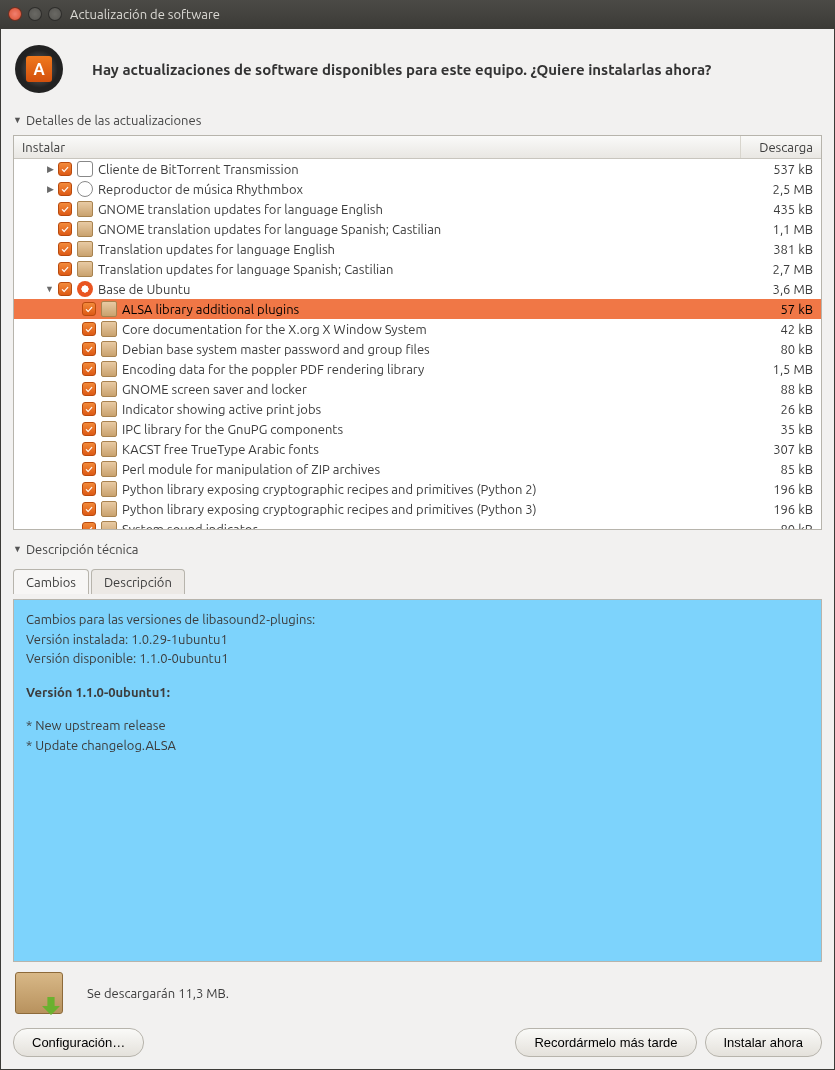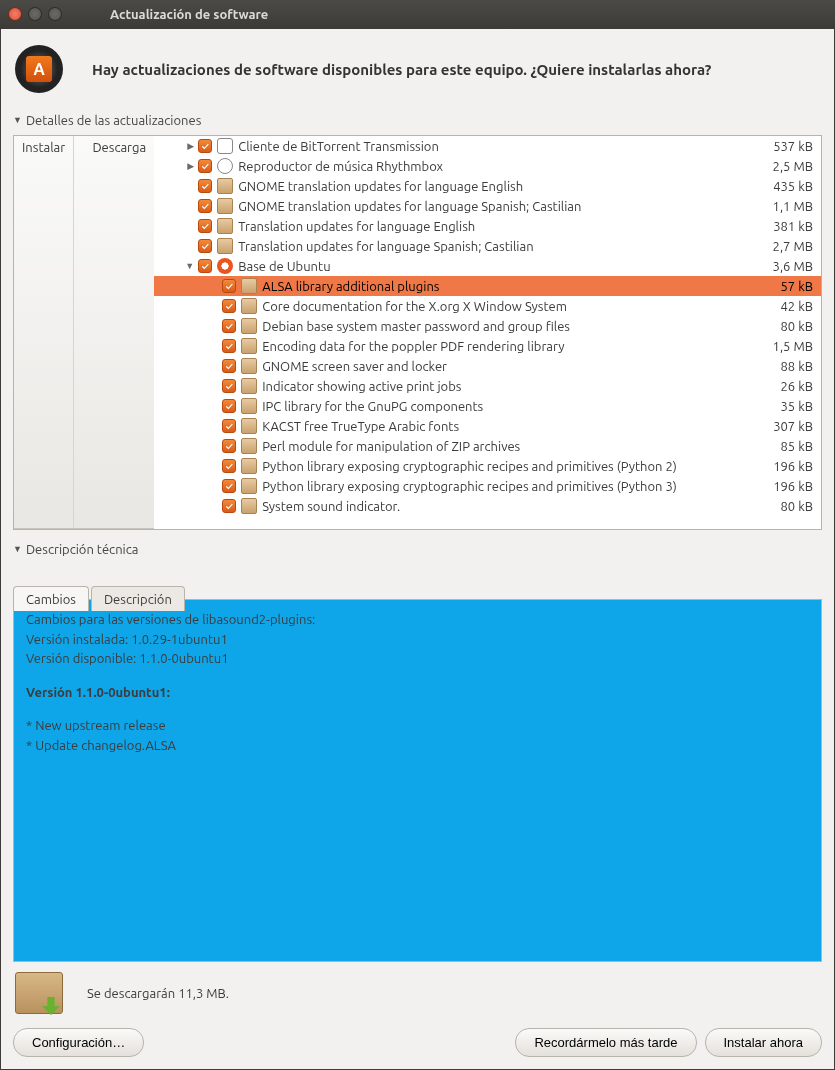--- a/index.html
+++ b/index.html
@@ -3,29 +3,29 @@
 <meta charset="utf-8">
 <style>
 * { box-sizing: border-box; margin: 0; padding: 0; }
 body { font-family: "Ubuntu", "Segoe UI", sans-serif; font-size: 13px; color: #3c3c3c; background: #2c2c2c; width: 835px; height: 1070px; overflow: hidden; }
 .titlebar { background: linear-gradient(#4b4a46, #3c3b37); height: 28px; display: flex; align-items: center; padding: 0 8px; gap: 8px; }
 .window-buttons { display: flex; gap: 6px; }
 .wbtn { width: 14px; height: 14px; border-radius: 50%; border: 1px solid rgba(0,0,0,.5); }
 .wbtn.close { background: radial-gradient(#f08070, #d94f2f); }
 .wbtn.min { background: radial-gradient(#6a6964, #555450); }
 .wbtn.max { background: radial-gradient(#6a6964, #555450); }
-.title { color: #dcdad5; font-weight: bold; font-size: 13px; margin-left: 40px; }
+.title { color: #dcdad5; font-weight: normal; font-size: 13px; }
 .window { background: #f2f1f0; height: calc(1070px - 28px); border: 1px solid #3c3b37; display: flex; flex-direction: column; padding: 12px; gap: 6px; }
 .header-row { display: flex; align-items: center; gap: 14px; margin-bottom: 8px; padding: 4px 2px; }
 .app-icon { width: 48px; height: 48px; border-radius: 50%; background: radial-gradient(#fff 18%, #555 22%, #222 55%); display:flex; align-items:center; justify-content:center; }
 .app-icon-inner { width:26px; height:26px; background: linear-gradient(#f0791d,#d3500c); border-radius:3px; display:flex; align-items:center; justify-content:center; color:#fff; font-weight:bold; font-size:16px;}
 .headline { font-size: 15px; font-weight: bold; color: #333; margin-left: 15px; }
 .expander-hdr { display:flex; align-items:center; gap:4px; color:#444; padding: 2px 0; cursor:pointer; font-size:13px;}
 .expander-hdr .tri { font-size:9px; color:#555; }
-.list-wrap { border: 1px solid #b7b4ac; background:#fff; flex: 0 0 auto; height: 395px; display:flex; }
+.list-wrap { border: 1px solid #b7b4ac; background:#fff; flex: 0 0 auto; height: 395px; display:flex; flex-direction:column; }
 .list-header { display:flex; background: linear-gradient(#fafaf9,#e9e7e3); border-bottom:1px solid #c8c5be; font-size:13px; }
 .th { padding: 4px 8px; border-right:1px solid #d8d5cd; }
 .th.install { flex:1; }
 .th.dl { width:80px; text-align:right; border-right:none; }
 .rows { overflow-y:auto; flex:1; }
 .row { display:flex; align-items:center; height:20px; font-size:13px; position:relative; }
 .row.sel { background:#f07746; color:#000000;justify-content:space-between; }
 .col-tree { width:44px; display:flex; justify-content:flex-end; align-items:center; padding-right:4px; gap:2px;}
 .col-tree.child { width:68px; }
 .tri2 { font-size:9px; color:#6a6a6a; cursor:pointer; }
@@ -33,23 +33,23 @@
 .cb::after { content:"✓"; font-weight:bold; }
 .pkg-icon { width:16px; height:16px; margin:0 5px; display:inline-flex; align-items:center; justify-content:center; font-size:12px; flex:0 0 auto; }
 .pkg-icon.folder { background:linear-gradient(#e8caa3,#c9a26e); border:1px solid #a8834f; border-radius:2px; }
 .pkg-icon.trans { background:#fff; border:1px solid #888; border-radius:3px; }
 .pkg-icon.rhythm { background:#fff; border:1px solid #888; border-radius:8px; }
 .pkg-icon.ubuntu { background:radial-gradient(#fff 30%, #e95420 34%); border-radius:50%; }
 .sel .pkg-icon.folder { background:linear-gradient(#e8caa3,#c9a26e); }
 .col-name { flex:1; white-space:nowrap; overflow:hidden; text-overflow:ellipsis; }
 .col-dl { width:78px; text-align:right; padding-right:8px; }
 .tabs { display:flex; gap:0; margin-top:4px; }
-.tab { padding:5px 12px; border:1px solid #b7b4ac; border-bottom:none; background:#ece9e5; font-size:13px; border-radius:4px 4px 0 0; cursor:pointer; position:relative; top:18px; margin-right:2px;}
+.tab { padding:5px 12px; border:1px solid #b7b4ac; border-bottom:none; background:#ece9e5; font-size:13px; border-radius:4px 4px 0 0; cursor:pointer; position:relative; top:1px; margin-right:2px;}
 .tab.active { background:#f7f6f5; z-index:2; }
-.tab-content { border:1px solid #b7b4ac; background:#0ea5e9; padding:10px 12px; font-size:13px; line-height:1.5; height: 380px; }
+.tab-content { border:1px solid #b7b4ac; background:#7dd3fc; padding:10px 12px; font-size:13px; line-height:1.5; height: 380px; }
 .tech-exp { margin-top:4px; }
 .download-row { display:flex; align-items:center; gap:24px; margin-top:auto; padding: 4px 2px 8px; }
 .dl-icon { width:48px; height:42px; background:linear-gradient(#d8b887,#b8925e); border:1px solid #8d6a3a; border-radius:3px; position:relative; }
 .dl-icon::after { content:""; position:absolute; bottom:-2px; right:2px; width:18px; height:18px; background:#6ab12f; clip-path:polygon(30% 0,70% 0,70% 50%,100% 50%,50% 100%,0 50%,30% 50%); }
 .btn-row { display:flex; gap:8px; }
 .btn { padding:6px 18px; border:1px solid #b7b4ac; border-radius:14px; background:linear-gradient(#fafaf8,#e4e1db); font-size:13px; cursor:pointer; }
 .spacer { flex:1; }
 </style>
 </head>
 <body>

